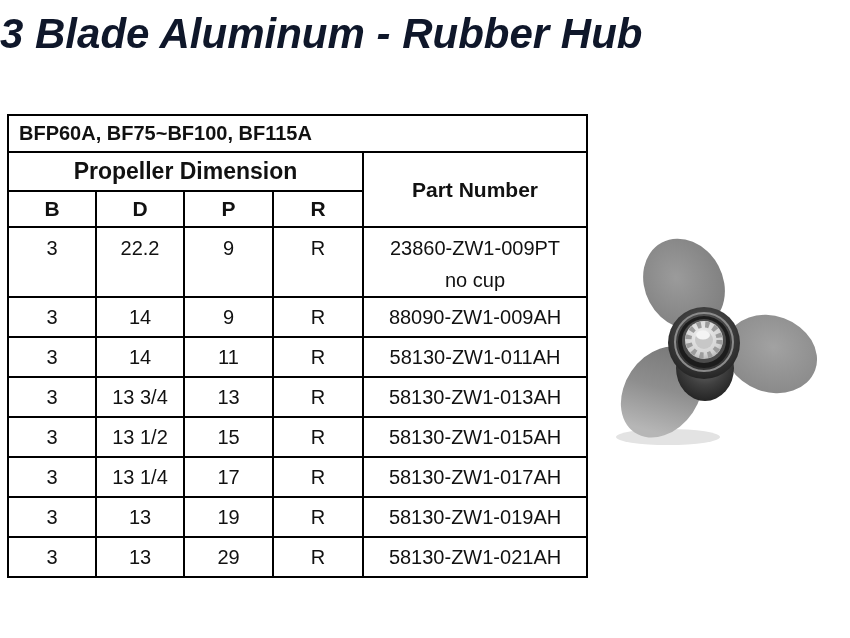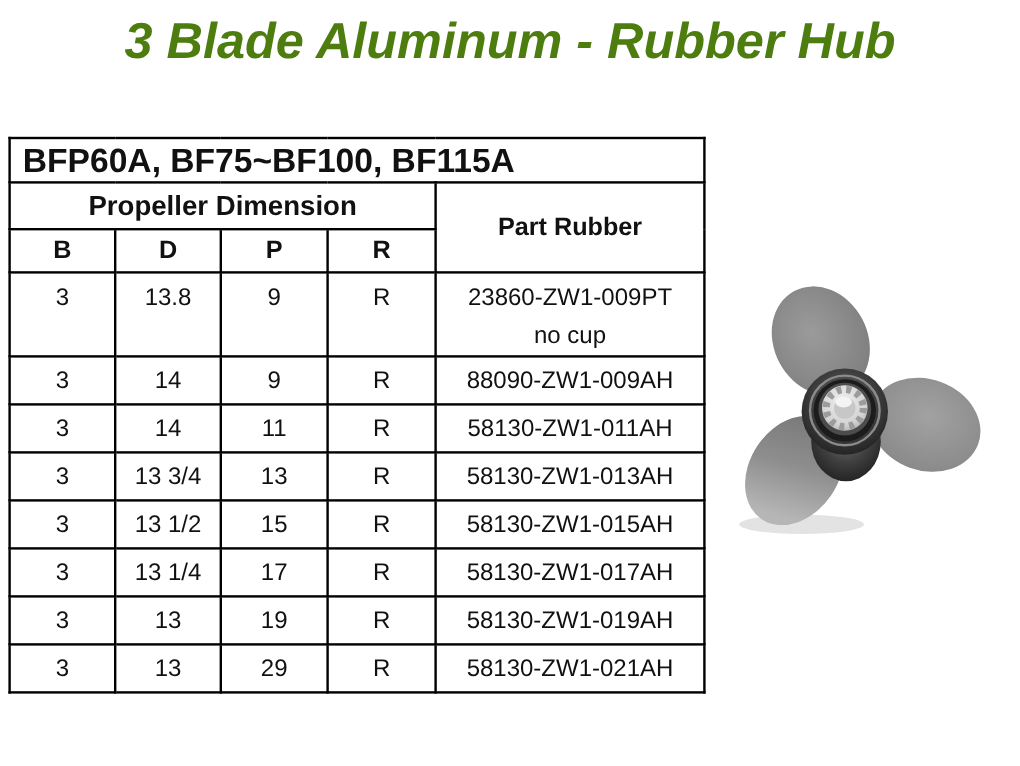--- a/index.html
+++ b/index.html
@@ -11,26 +11,26 @@
     font-family: "Liberation Sans", sans-serif;
     color: #111111;
     overflow: hidden;
   }
   .title {
     position: absolute;
     top: 10px;
     left: 0;
     width: 100%;
     margin: 0;
-    text-align: center;
+    text-align: left;
     font-size: 42px;
     line-height: 48px;
     font-weight: bold;
     font-style: italic;
-    color: #4d7c0f;
+    color: #0f172a;
     letter-spacing: 0px;
     white-space: nowrap;
   }
   table.prop-table {
     position: absolute;
     left: 7px;
     top: 114px;
     width: 579px;
     border-collapse: collapse;
     table-layout: fixed;
@@ -42,21 +42,21 @@
     text-align: center;
     vertical-align: middle;
     padding: 0;
     color: #111111;
     overflow: hidden;
   }
   .prop-table .r-model th {
     height: 35px;
     text-align: left;
     padding-left: 10px;
-    font-size: 28px;
+    font-size: 20px;
     font-weight: bold;
   }
   .prop-table .r-group th { height: 37px; font-size: 23px; font-weight: bold; }
   .prop-table .r-cols  th { height: 34px; font-size: 21px; font-weight: bold; }
   .prop-table th.part-head { font-size: 21px; font-weight: bold; }
   .prop-table tbody tr { height: 40px; }
   .prop-table tbody tr.tall { height: 70px; }
   .prop-table tbody tr.tall td {
     vertical-align: top;
     padding-top: 4px;
@@ -85,33 +85,33 @@
         <col style="width:89px">
         <col style="width:90px">
         <col style="width:224px">
     </colgroup>
     <thead>
       <tr class="r-model">
         <th colspan="5">BFP60A, BF75~BF100, BF115A</th>
       </tr>
       <tr class="r-group">
         <th colspan="4">Propeller Dimension</th>
-        <th rowspan="2" class="part-head">Part Rubber</th>
+        <th rowspan="2" class="part-head">Part Number</th>
       </tr>
       <tr class="r-cols">
         <th>B</th>
         <th>D</th>
         <th>P</th>
         <th>R</th>
       </tr>
     </thead>
     <tbody>
         <tr class="tall">
           <td>3</td>
-          <td>13.8</td>
+          <td>22.2</td>
           <td>9</td>
           <td>R</td>
           <td>
             <div>23860-ZW1-009PT</div>
             <div>no cup</div>
           </td>
         </tr>
         <tr>
           <td>3</td>
           <td>14</td>

